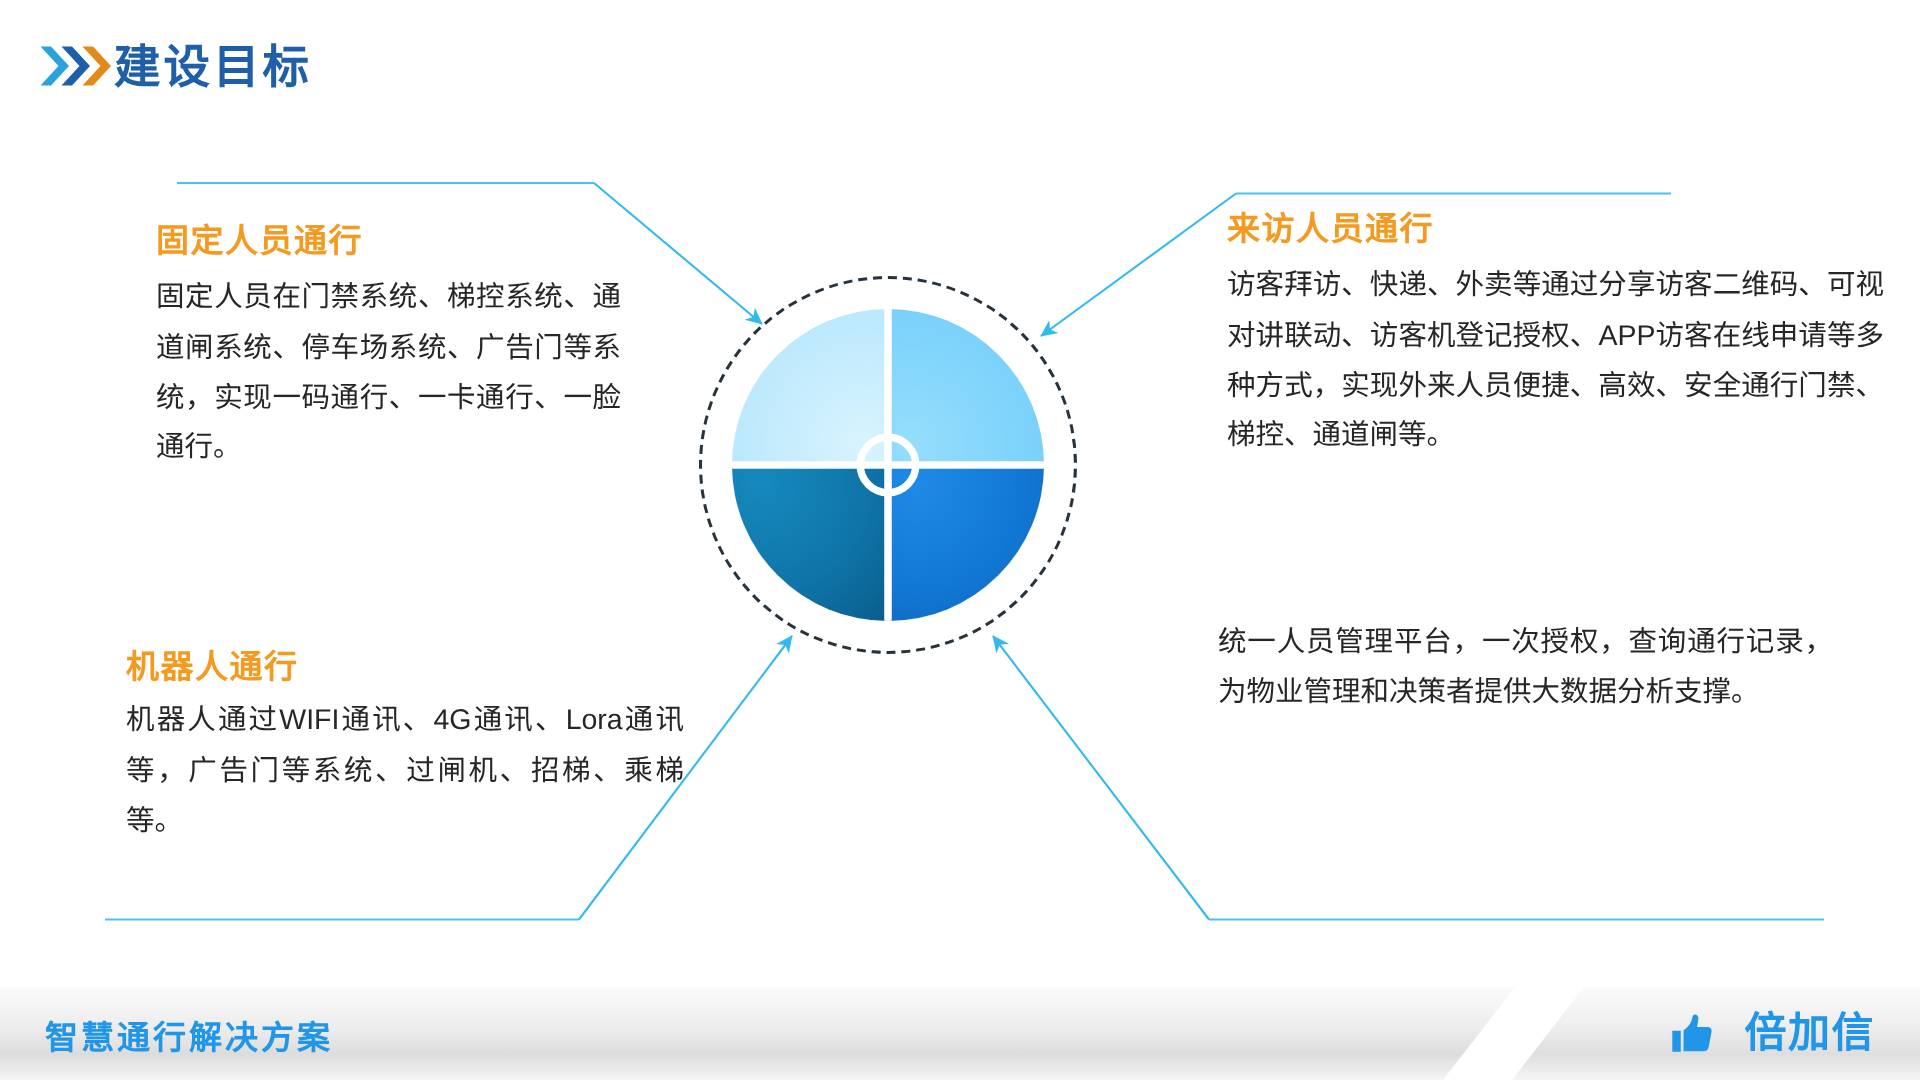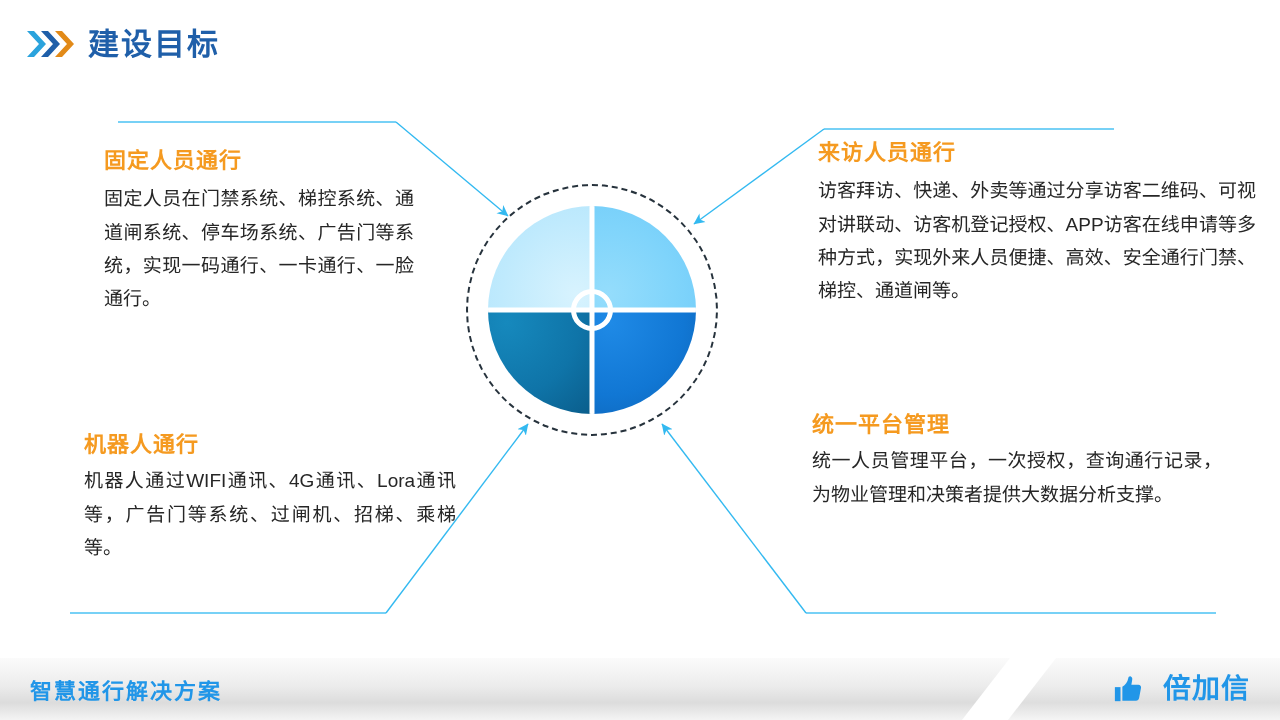--- a/index.html
+++ b/index.html
@@ -24,21 +24,21 @@
     background: #ffffff;
   }
 
   
   .title-row {
     position: absolute;
     left: 26px;
     top: 27px;
     display: flex;
     align-items: center;
-    gap: 12px;
+    gap: 0;
   }
   .chevrons {
     display: block;
     width: 50px;
     height: 34px;
   }
   .page-title {
     font-size: 31px;
     font-weight: bold;
     color: #1f5fa9;
@@ -273,21 +273,20 @@
     <h3 class="block-title">固定人员通行</h3>
     <p class="block-body">固定人员在门禁系统、梯控系统、通道闸系统、停车场系统、广告门等系统，实现一码通行、一卡通行、一脸通行。</p>
   </div>
 
   <div class="block" id="block-robot">
     <h3 class="block-title">机器人通行</h3>
     <p class="block-body">机器人通过WIFI通讯、4G通讯、Lora通讯等，广告门等系统、过闸机、招梯、乘梯等。</p>
   </div>
 
   <div class="block" id="block-platform">
-    <h3 class="block-title">统一平台管理</h3>
     <p class="block-body">统一人员管理平台，一次授权，查询通行记录，为物业管理和决策者提供大数据分析支撑。</p>
   </div>
 
   <div class="footer">
     <div class="footer-left"></div>
     <div class="footer-right"></div>
     <div class="footer-caption">智慧通行解决方案</div>
     <div class="brand">
       <svg class="thumb-icon" viewBox="0 0 32 32">
         <path d="M2 14 H8 V29 H2 Z" fill="#2196e8"></path>

